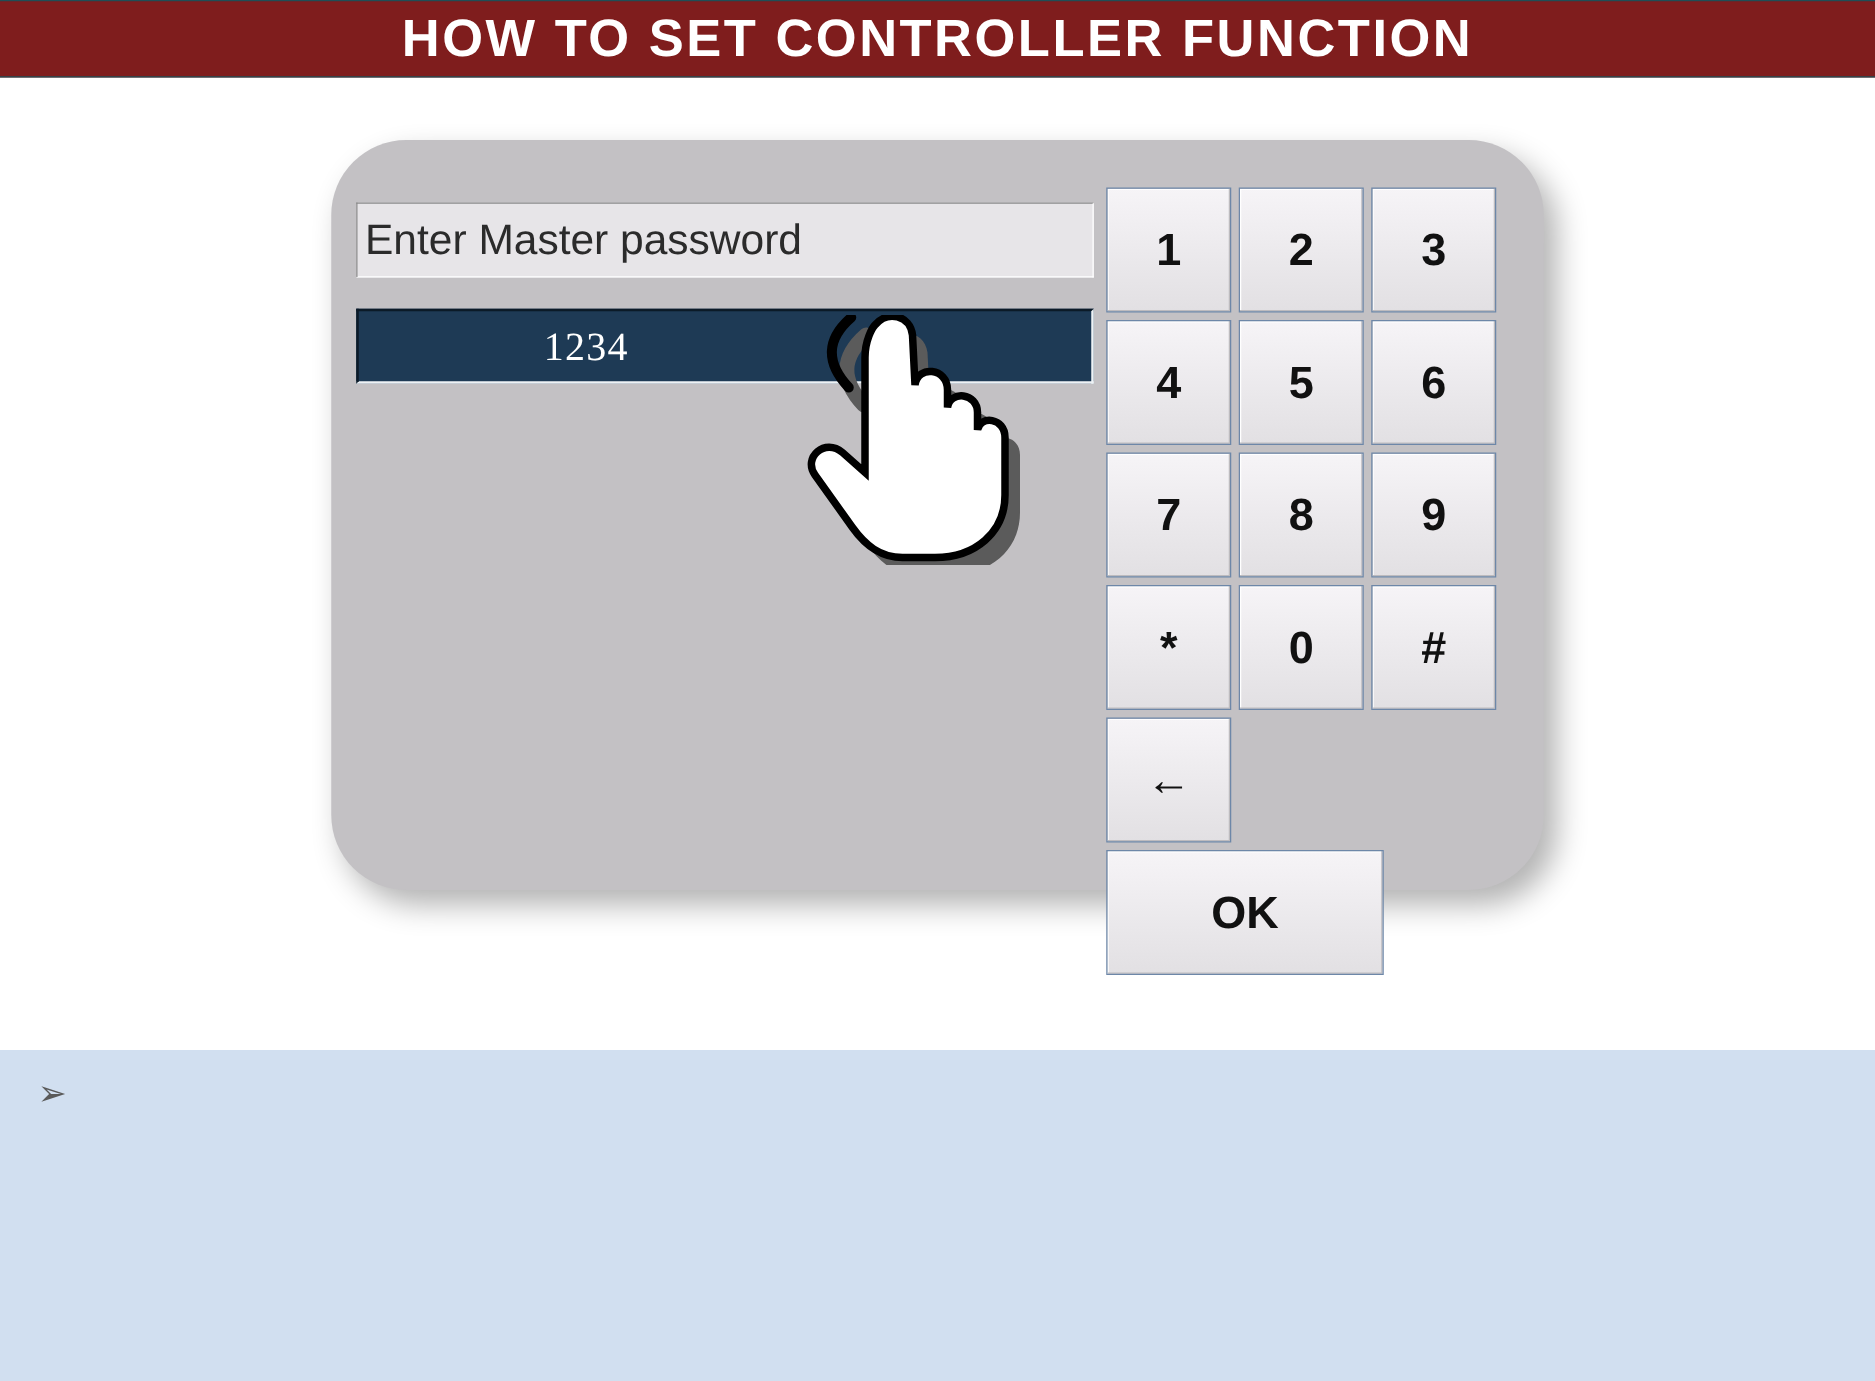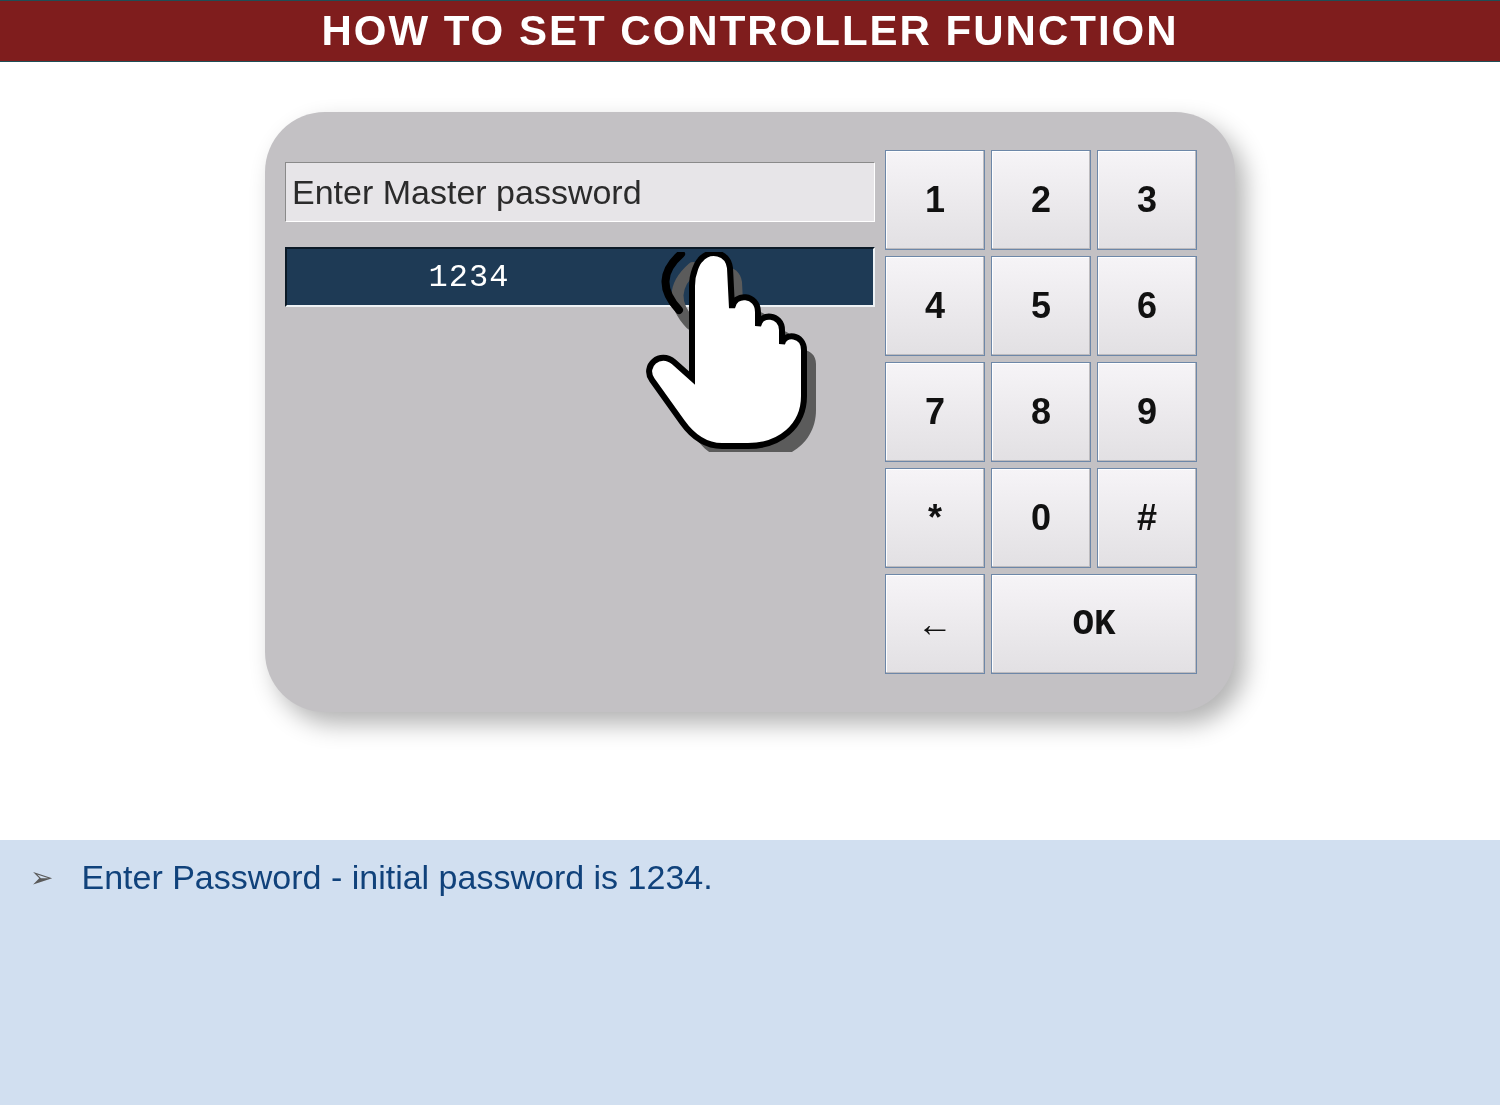--- a/index.html
+++ b/index.html
@@ -83,21 +83,21 @@
     position: absolute;
   }
   .pwd-text {
     position: absolute;
     left: 24px;
     top: 138px;
     width: 360px;
     height: 54px;
     color: #ffffff;
     font-size: 32px;
-    font-family: Liberation Mono, monospace;
+    font-family: Liberation Serif, serif;
     letter-spacing: 1px;
     display: flex;
     align-items: center;
     justify-content: center;
     text-align: center;
   }
 
   
   .keypad {
     position: absolute;
@@ -118,22 +118,21 @@
     font-size: 36px;
     font-weight: 700;
     color: #111;
     display: flex;
     align-items: center;
     justify-content: center;
     box-sizing: border-box;
     cursor: pointer;
   }
   .key-wide {
-    width: 206px;
-    font-family: Liberation Mono, monospace;
+    width: 222px;
   }
 
   
   .hand-icon {
     position: absolute;
     left: 380px;
     top: 140px;
     width: 180px;
     height: 200px;
     pointer-events: none;
@@ -220,15 +219,14 @@
       <div class="key">←</div>
       <div class="key key-wide">OK</div>
     </div>
 
   </div>
 </div>
 
 <div class="instruction-bar">
   <div class="instruction-line">
     <span class="arrow">➢</span>
-    <span>Enter Password -  initial password is 1234.</span>
   </div>
 </div>
 
 </body></html>

